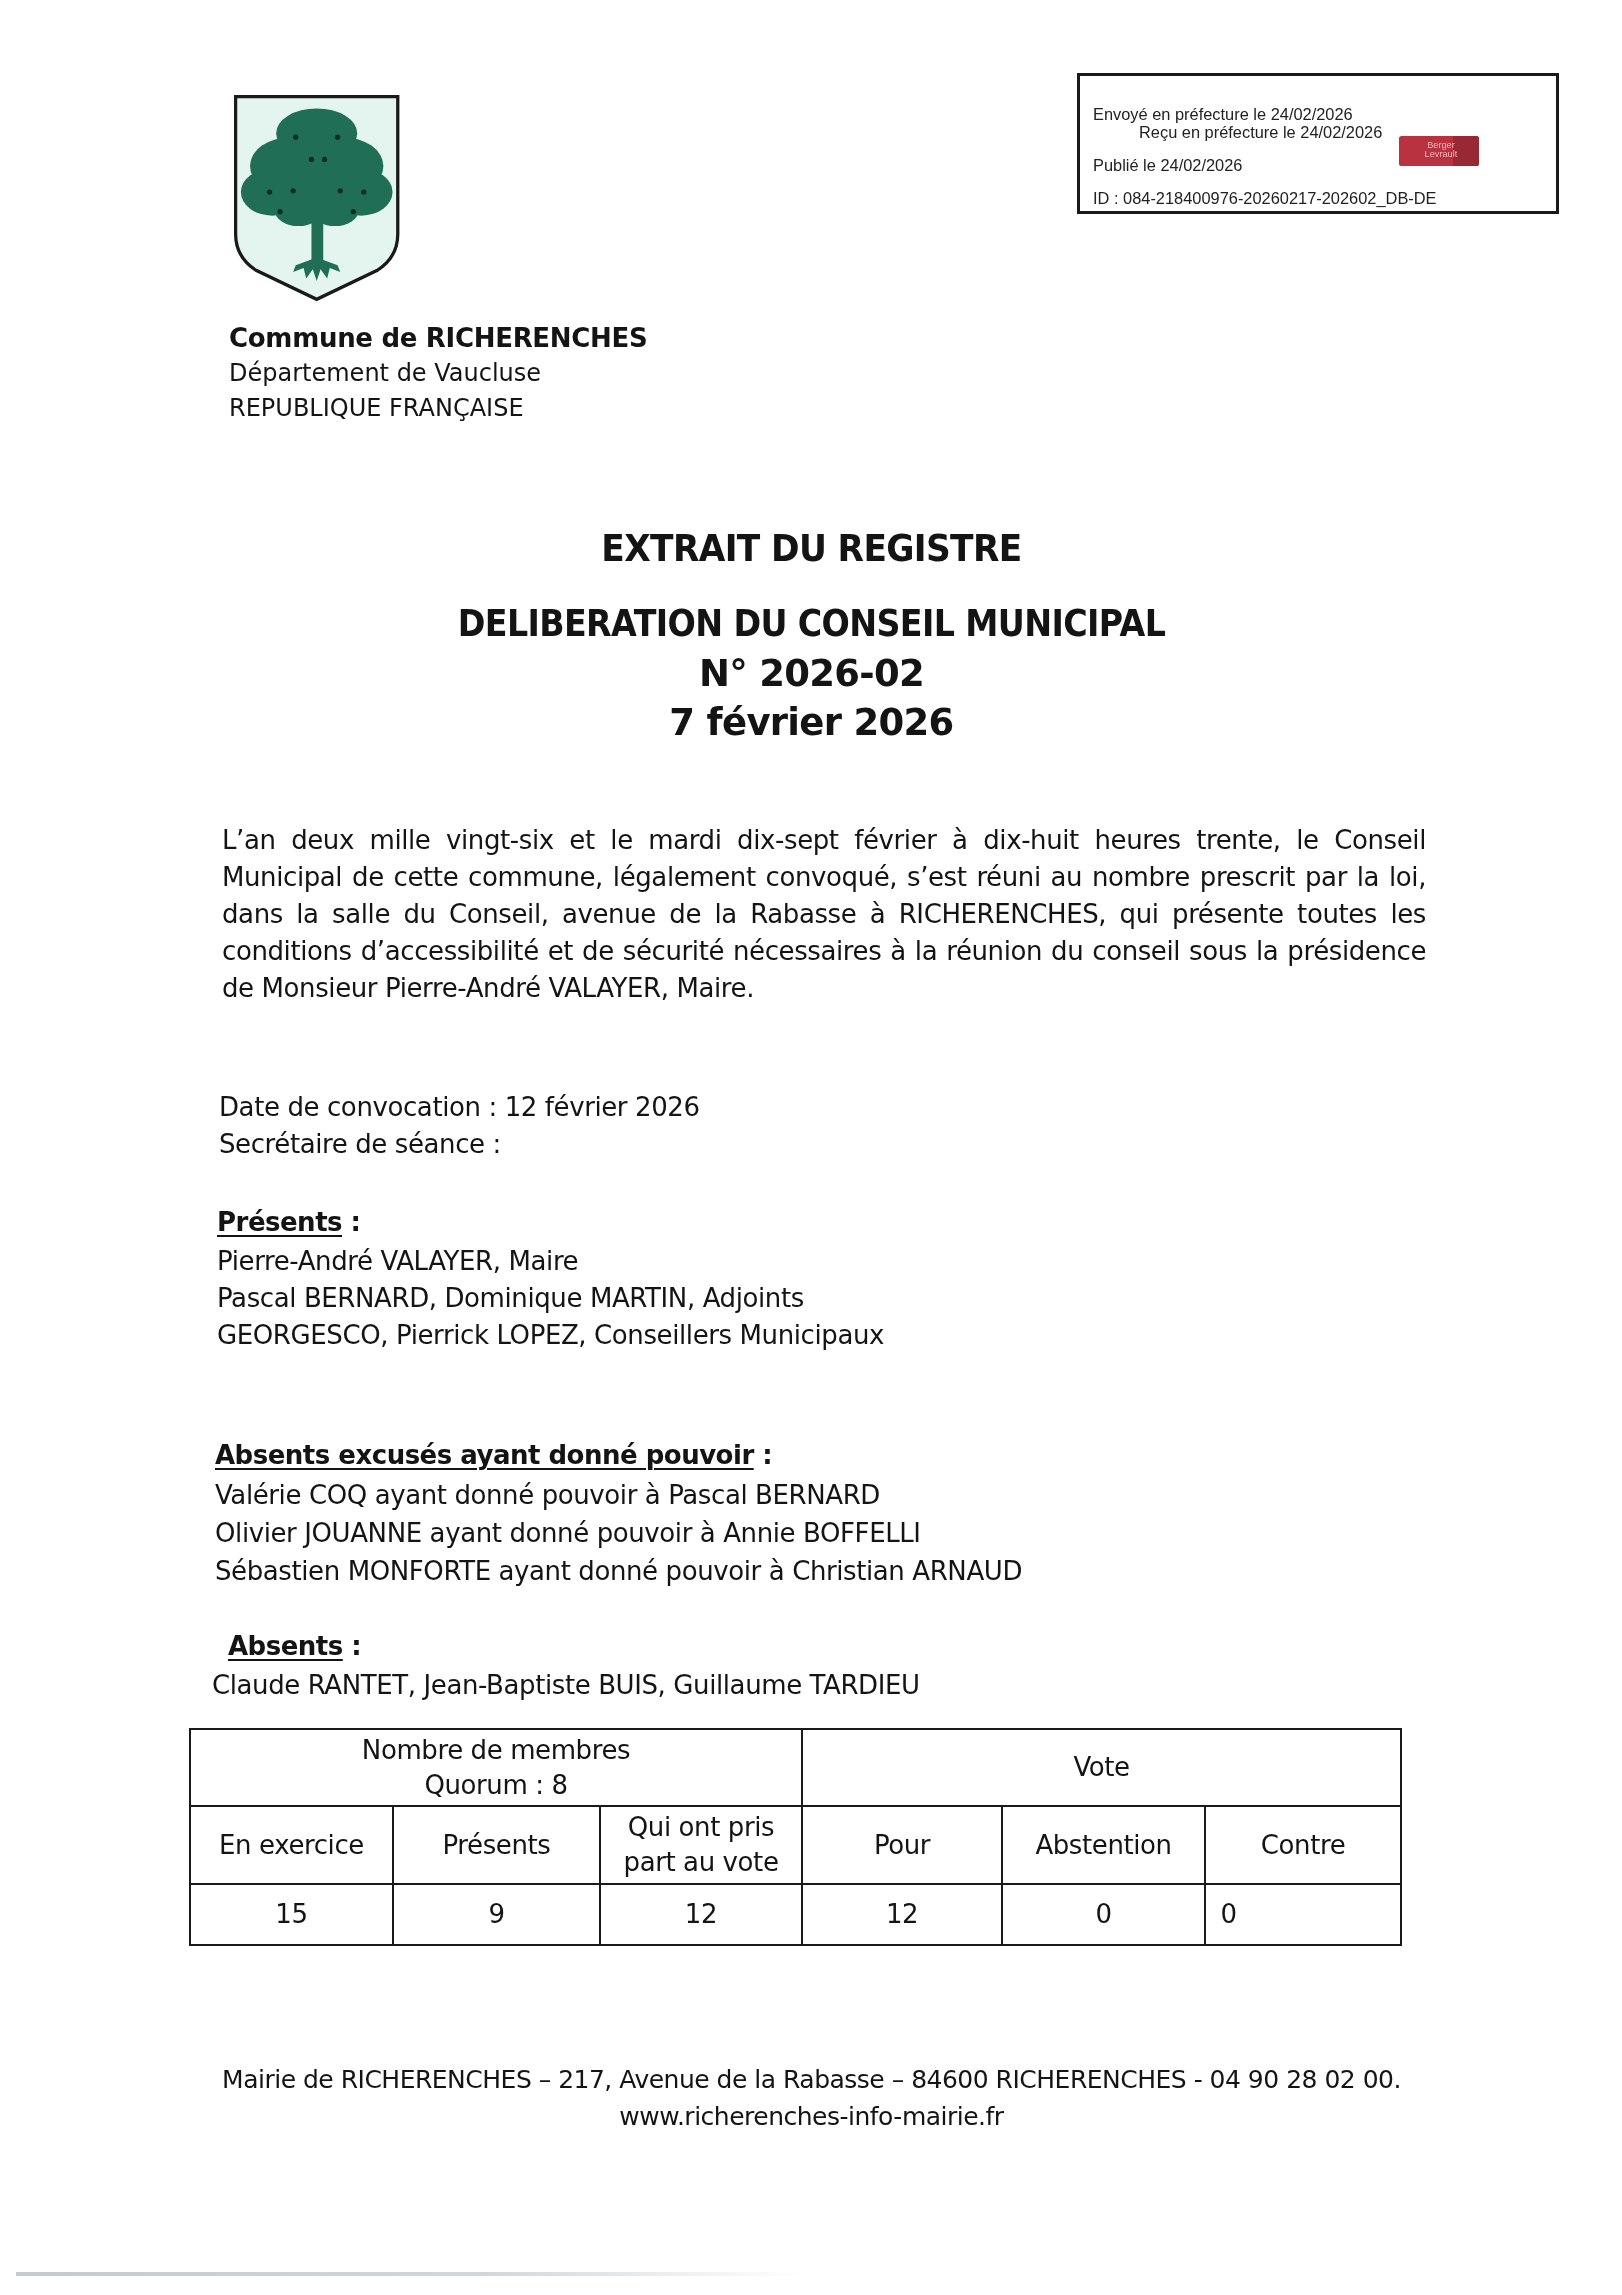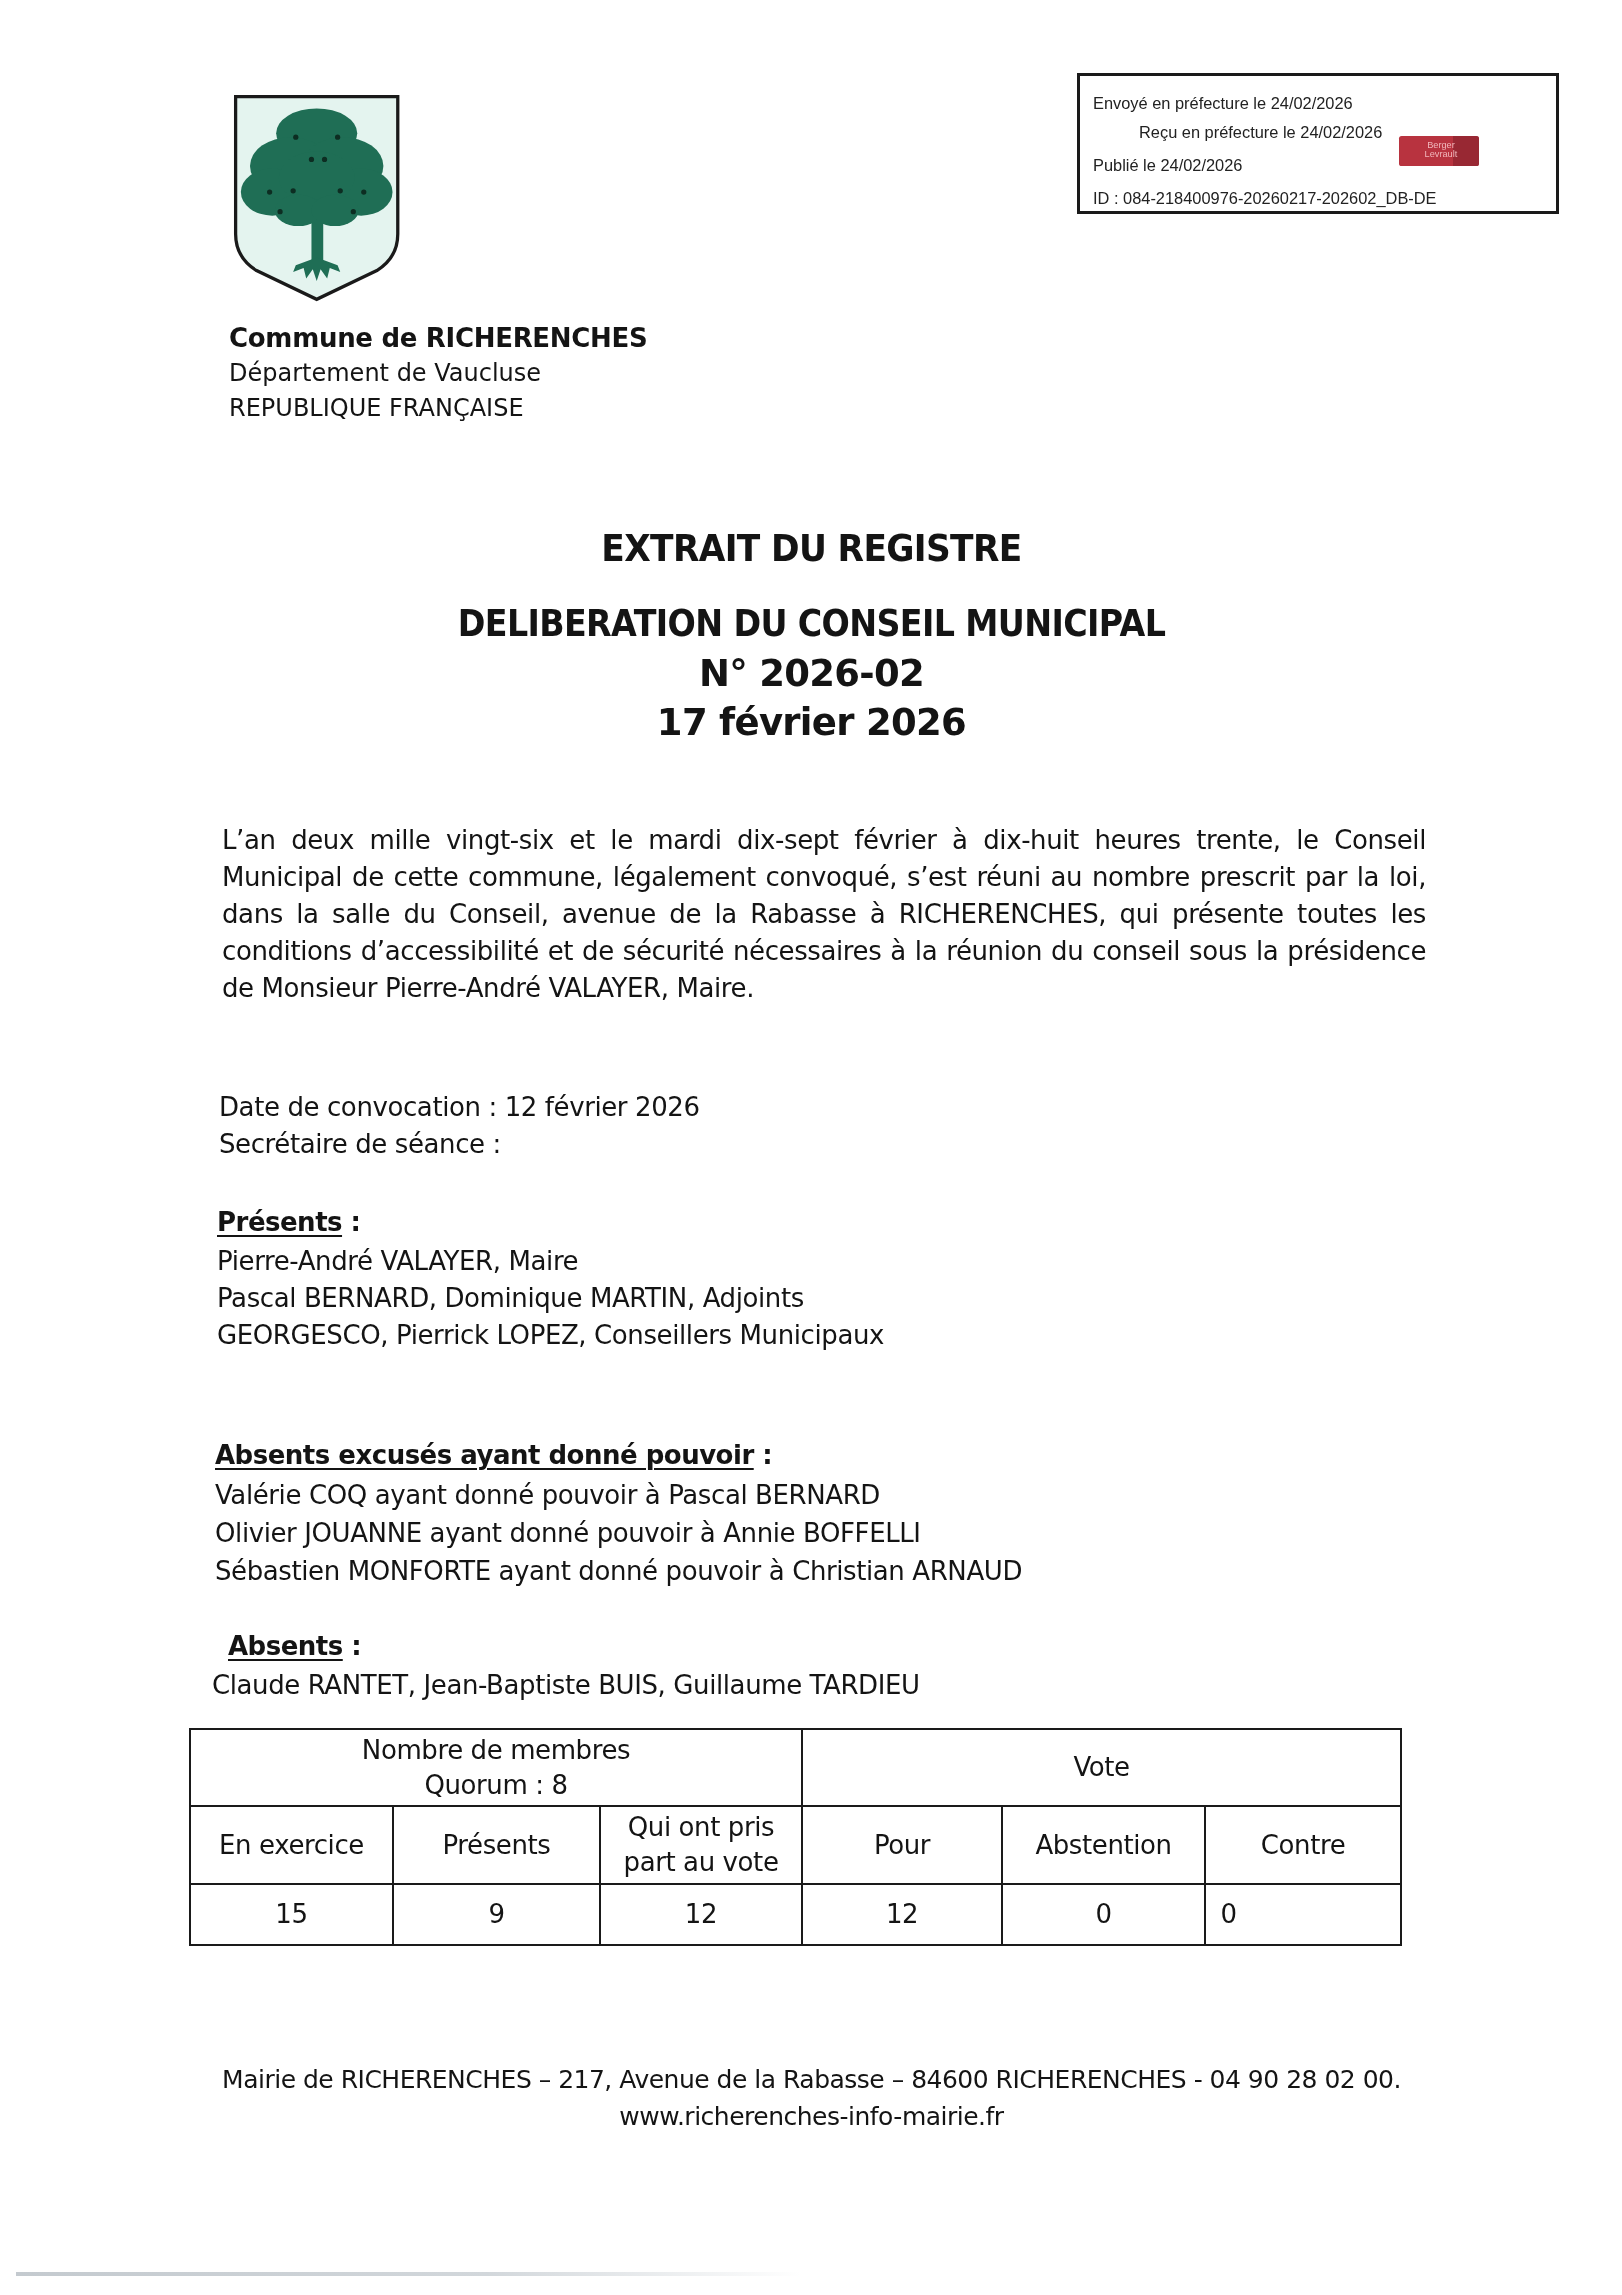--- a/index.html
+++ b/index.html
@@ -4,21 +4,21 @@
 <style>
   html, body { margin: 0; padding: 0; background: #ffffff; }
   body { width: 1623px; height: 2295px; position: relative; overflow: hidden;
          font-family: "DejaVu Sans", "Liberation Sans", sans-serif; color: #141414; }
   .abs { position: absolute; }
 
   
   #stamp { left: 1077px; top: 73px; width: 482px; height: 141px; border: 3.3px solid #1a1a1a;
            box-sizing: border-box; font-family: "Liberation Sans", sans-serif; font-size: 16.4px; color: #222; }
   #stamp .line { position: absolute; left: 13px; white-space: nowrap; }
-  #stamp .l0 { top: 18px; text-align: right; } #stamp .l1 { top: 47px; margin-left: 46px; } #stamp .l2 { top: 80px; } #stamp .l3 { top: 113px; }
+  #stamp .l0 { top: 29px; text-align: right; } #stamp .l1 { top: 47px; margin-left: 46px; } #stamp .l2 { top: 80px; } #stamp .l3 { top: 113px; }
   #stamp-logo { left: 319px; top: 60px; width: 80px; height: 30px; background: #b8333f; border-radius: 2.6px;
                 color: #f1b7bb; font-size: 9.2px; line-height: 9.8px; padding: 4.6px 0 0 3.9px; box-sizing: border-box; text-align: center; }
   #stamp-logo::after { content: ""; position: absolute; right: 0; top: 0; width: 26px; height: 100%;
                        background: #8e2530; border-radius: 0 2.6px 2.6px 0; opacity: .75; }
 
   
   #coat { left: 233px; top: 94px; width: 170px; height: 208px; }
 
   
   #commune { left: 229px; top: 321px; }
@@ -115,21 +115,21 @@
 
 <div id="commune" class="abs">
   <div class="name">Commune de RICHERENCHES</div>
   <div class="sub">Département de Vaucluse</div>
   <div class="sub">REPUBLIQUE FRANÇAISE</div>
 </div>
 
 <div id="t1" class="abs title">EXTRAIT DU REGISTRE</div>
 <div id="t2" class="abs title">DELIBERATION DU CONSEIL MUNICIPAL</div>
 <div id="t3" class="abs title">N° 2026-02</div>
-<div id="t4" class="abs title">17 février 2026</div>
+<div id="t4" class="abs title">7 février 2026</div>
 
 <div id="intro" class="abs">L’an deux mille vingt-six et le mardi dix-sept février à dix-huit heures trente, le Conseil Municipal de cette commune, légalement convoqué, s’est réuni au nombre prescrit par la loi, dans la salle du Conseil, avenue de la Rabasse à RICHERENCHES, qui présente toutes les conditions d’accessibilité et de sécurité nécessaires à la réunion du conseil sous la présidence de Monsieur Pierre-André VALAYER, Maire.</div>
 
 <div id="convoc" class="abs txt">Date de convocation : 12 février 2026</div>
 <div id="secr" class="abs txt">Secrétaire de séance :</div>
 
 <div id="presents-h" class="abs heading"><u>Présents</u><span> :</span></div>
 <div id="presents-list" class="abs">
   <div class="row">Pierre-André VALAYER, Maire</div>
   <div class="row">Pascal BERNARD, Dominique MARTIN, Adjoints</div>

